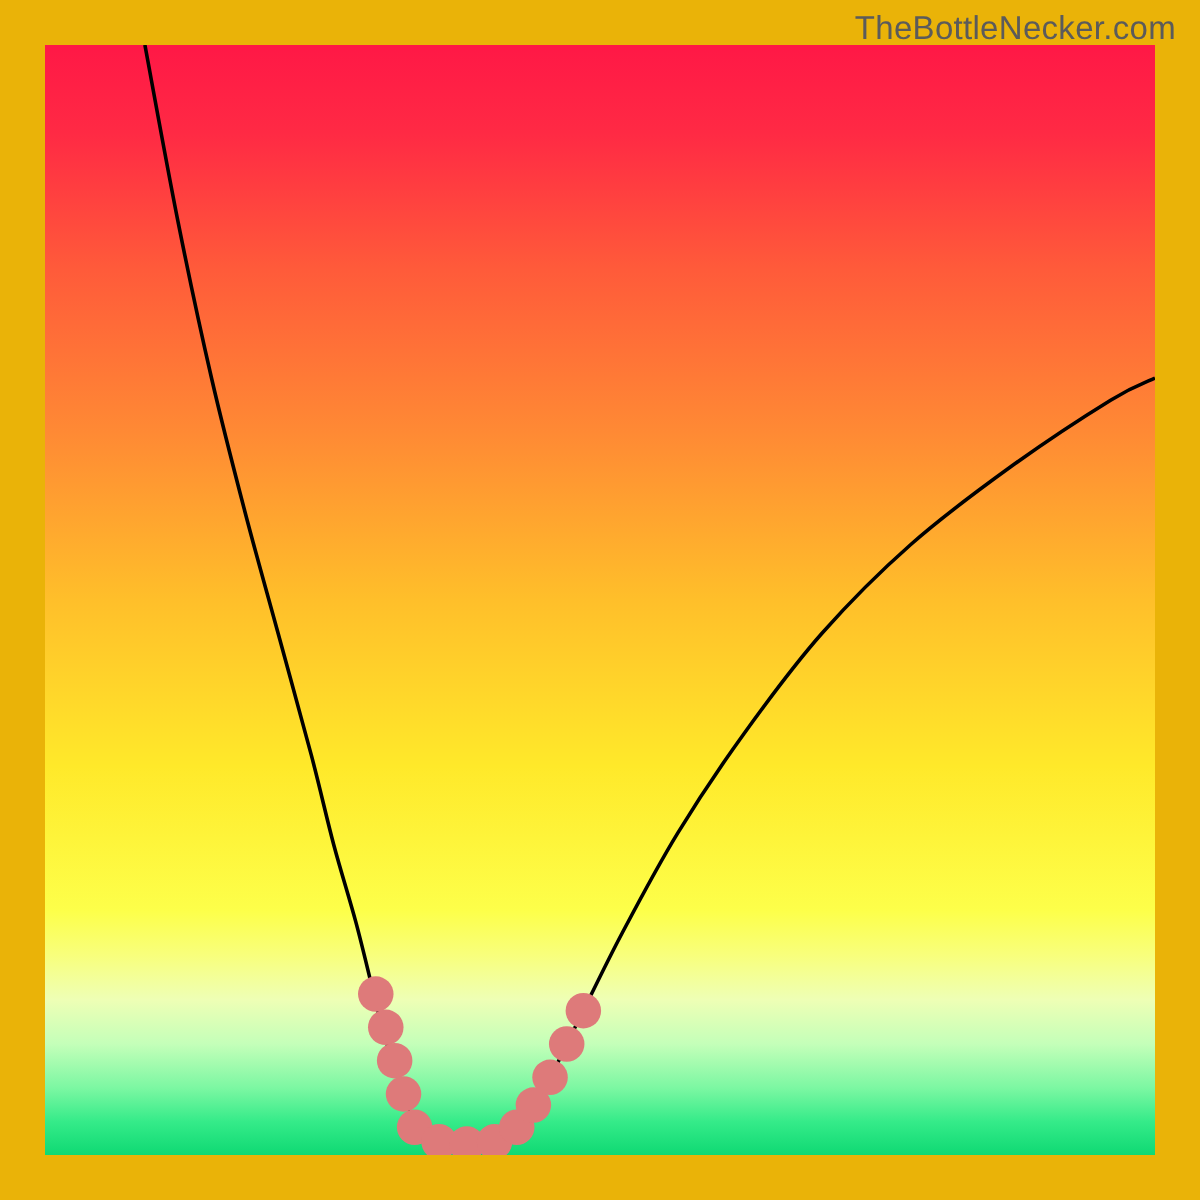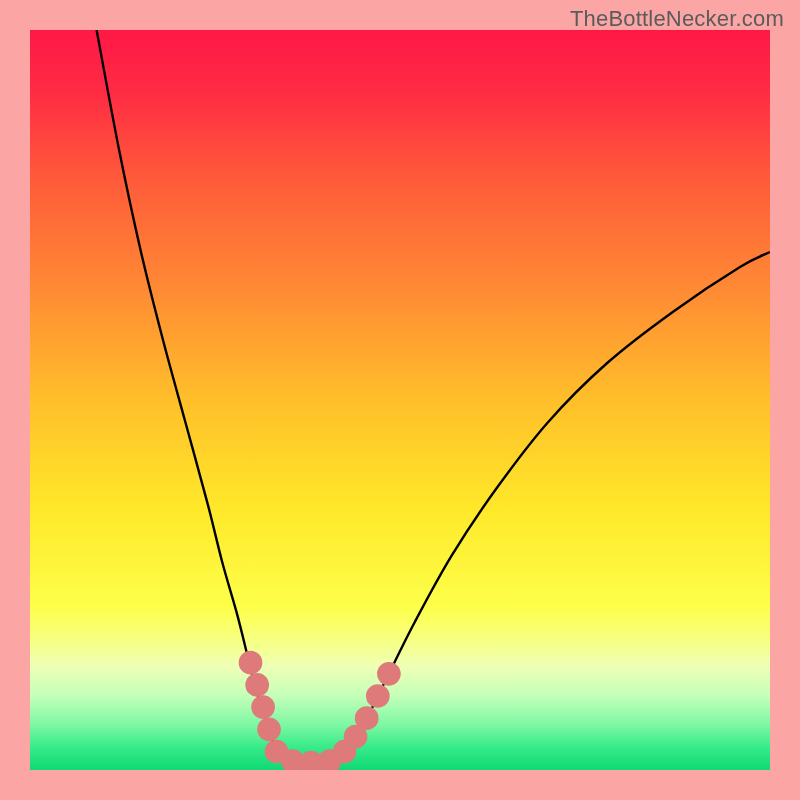--- a/index.html
+++ b/index.html
@@ -7,21 +7,21 @@
     padding: 0;
     width: 800px;
     height: 800px;
     background: #000;
     overflow: hidden;
     font-family: Arial, Helvetica, sans-serif;
   }
   .frame {
     position: absolute;
     inset: 0;
-    background: #fca5a5;
+    background: #eab308;
   }
   .plot-area {
     position: absolute;
     left: 30px;
     top: 30px;
     width: 740px;
     height: 740px;
     overflow: hidden;
   }
   .watermark {

